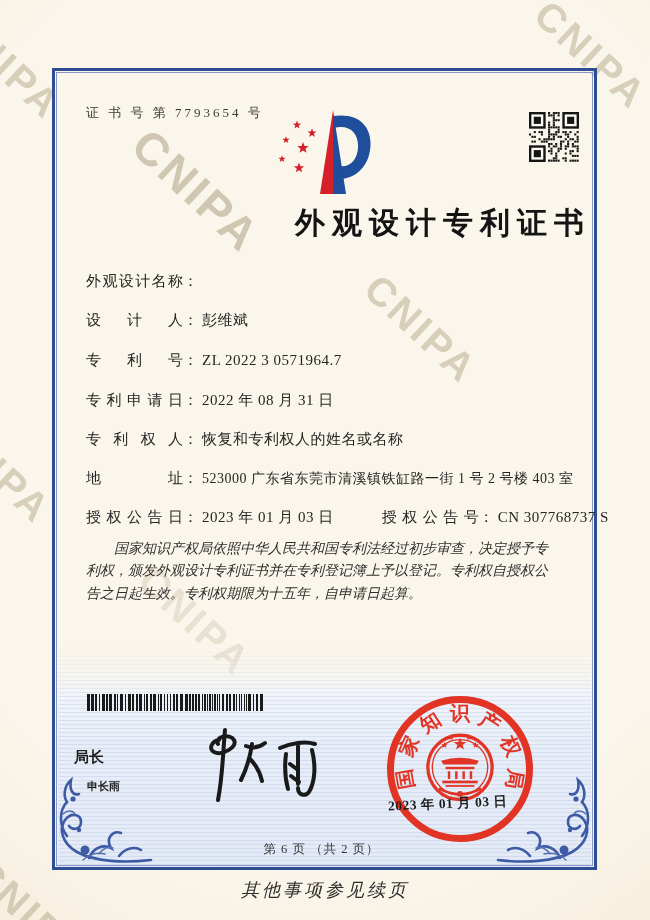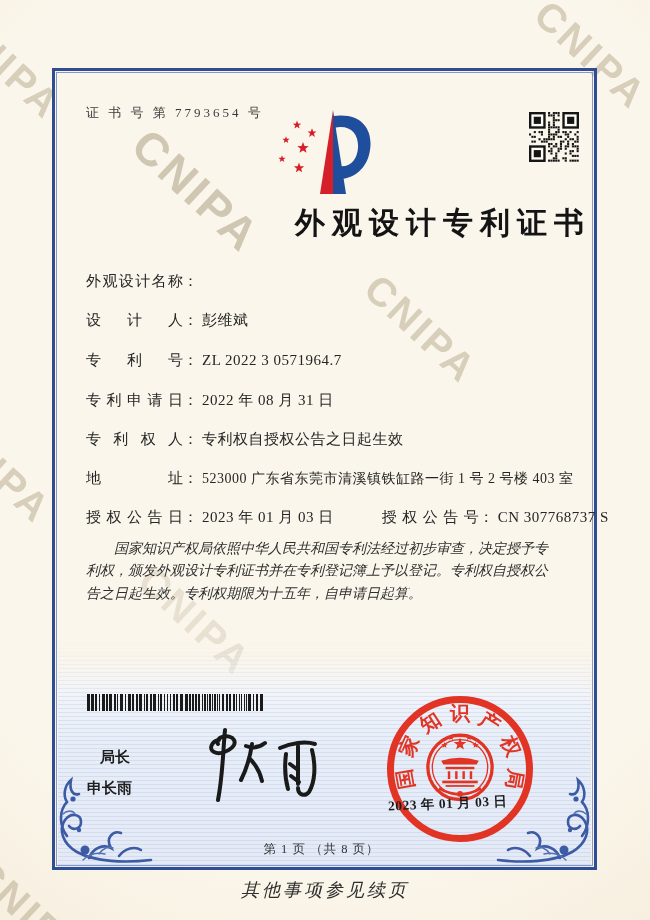--- a/index.html
+++ b/index.html
@@ -59,22 +59,22 @@
   .fgroup{display:flex;align-items:baseline;}
   .fgroup.second{margin-left:48px;}
   
   .body-text{
     position:absolute;left:86px;top:538px;width:474px;z-index:4;
     font-size:14px;line-height:22.3px;color:#2e2e2e;font-style:italic;
   }
   .body-text p{margin:0;text-indent:2em;}
   
   .barcode{position:absolute;left:87px;top:694px;z-index:4;width:178px;height:17px;}
-  .sig-title{position:absolute;left:100px;top:748px;z-index:4;font-size:15px;font-weight:700;color:#1f1f1f;}
-  .sig-name{position:absolute;left:87px;top:779px;z-index:4;font-size:15px;font-weight:700;color:#1f1f1f;}
+  .sig-title{position:absolute;left:74px;top:748px;z-index:4;font-size:15px;font-weight:700;color:#1f1f1f;}
+  .sig-name{position:absolute;left:87px;top:779px;z-index:4;font-size:11px;font-weight:700;color:#1f1f1f;}
   .signature{position:absolute;left:188px;top:726px;z-index:4;width:148px;height:82px;}
   .seal{position:absolute;left:387px;top:696px;width:146px;height:146px;z-index:4;}
   .seal-ring{position:absolute;inset:0;border:7px solid #e23424;border-radius:50%;}
   .seal-char{
     position:absolute;width:22px;height:24px;z-index:2;
     font-size:20px;font-weight:700;color:#e23424;text-align:center;line-height:24px;
   }
   .seal-emblem{position:absolute;left:50%;top:50%;transform:translate(-50%,-52%);}
   .seal-date{
     position:absolute;left:388px;top:794px;z-index:5;width:160px;
@@ -330,21 +330,21 @@
     <span class="fvalue">2022 年 08 月 31 日</span>
   </div>
   <div class="field-row" style="top:430px">
     <span class="jlabel">
         <span>专</span>
         <span>利</span>
         <span>权</span>
         <span>人</span>
       </span>
       <span class="fcolon">：</span>
-    <span class="fvalue">专利权自授权公告之日起生效</span>
+    <span class="fvalue">恢复和专利权人的姓名或名称</span>
   </div>
   <div class="field-row" style="top:469px">
     <span class="jlabel">
         <span>地</span>
         <span>址</span>
       </span>
       <span class="fcolon">：</span>
     <span class="fvalue" style="font-size:14px">523000 广东省东莞市清溪镇铁缸路一街 1 号 2 号楼 403 室</span>
   </div>
   <div class="field-row" style="top:508px">
@@ -482,16 +482,16 @@
         <rect x="41.8" y="40.5" width="2.2" height="7"></rect>
         <rect x="17" y="49" width="32" height="2.4"></rect>
         <rect x="20" y="53" width="26" height="1.6"></rect>
         <circle cx="33" cy="61" r="2.6"></circle>
       </g>
       <path d="M14,56 Q33,66.5 52,56" stroke="#e23424" stroke-width="2.4" fill="none"></path>
     </svg>
   </div>
   <div class="seal-date">2023 年 01 月 03 日</div>
 
-  <div class="page-info">第 1 页 （共 8 页）</div>
+  <div class="page-info">第 6 页 （共 2 页）</div>
   <div class="continuation">其他事项参见续页</div>
 
 </div>
 
 </body></html>

